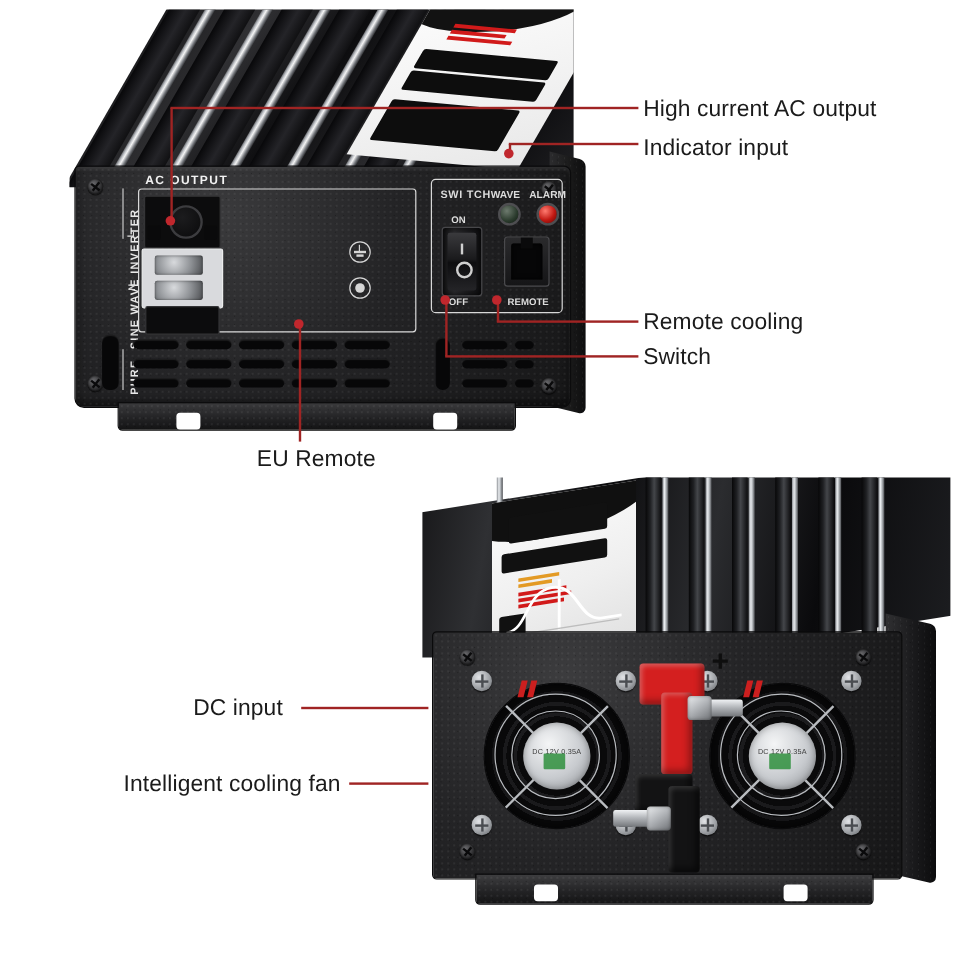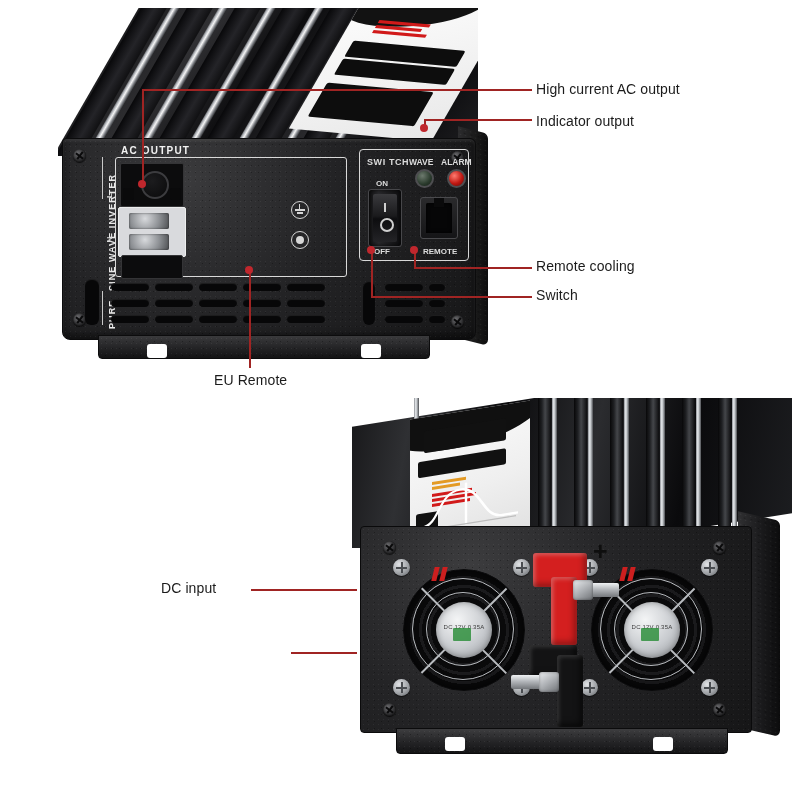--- a/index.html
+++ b/index.html
@@ -8,21 +8,21 @@
     font-family:"Liberation Sans", sans-serif;
     -webkit-font-smoothing:antialiased;
     overflow:hidden;
   }
   #stage{position:relative;width:800px;height:800px;background:#fff;}
 
   
   .anno{
     position:absolute;
     color:#1b1b1b;
-    font-size:14px;
+    font-size:19px;
     letter-spacing:.1px;
     white-space:nowrap;
     line-height:1;
   }
   
   .ln{position:absolute;background:#a02423;}
   .lnh{height:2px;}
   .lnv{width:2px;}
   .dot{position:absolute;width:8px;height:8px;border-radius:50%;background:#c0272d;}
 
@@ -537,34 +537,35 @@
   </div>
 
   <div class="ln lnv" style="left:142px;top:90px;height:96px;"></div>
   <div class="ln lnh" style="left:142px;top:89px;width:390px;"></div>
   <div class="dot" style="left:138px;top:180px;"></div>
   <div class="anno" style="left:536px;top:82px;">High current AC output</div>
 
   <div class="ln lnv" style="left:424px;top:120px;height:9px;"></div>
   <div class="ln lnh" style="left:424px;top:119px;width:108px;"></div>
   <div class="dot" style="left:420px;top:124px;"></div>
-  <div class="anno" style="left:536px;top:114px;">Indicator output</div>
+  <div class="anno" style="left:536px;top:114px;">Indicator input</div>
 
   <div class="ln lnv" style="left:414px;top:252px;height:16px;"></div>
   <div class="ln lnh" style="left:414px;top:267px;width:118px;"></div>
   <div class="dot" style="left:410px;top:246px;"></div>
   <div class="anno" style="left:536px;top:259px;">Remote cooling</div>
 
   <div class="ln lnv" style="left:371px;top:252px;height:45px;"></div>
   <div class="ln lnh" style="left:371px;top:296px;width:161px;"></div>
   <div class="dot" style="left:367px;top:246px;"></div>
   <div class="anno" style="left:536px;top:288px;text-align:right;">Switch</div>
 
   <div class="ln lnv" style="left:249px;top:272px;height:96px;"></div>
   <div class="dot" style="left:245px;top:266px;"></div>
   <div class="anno" style="left:214px;top:373px;">EU Remote</div>
 
   <div class="ln lnh" style="left:251px;top:589px;width:106px;"></div>
   <div class="anno" style="left:161px;top:581px;">DC input</div>
 
   <div class="ln lnh" style="left:291px;top:652px;width:66px;"></div>
+  <div class="anno" style="left:103px;top:644px;">Intelligent cooling fan</div>
 
 </div>
 
 </body></html>

